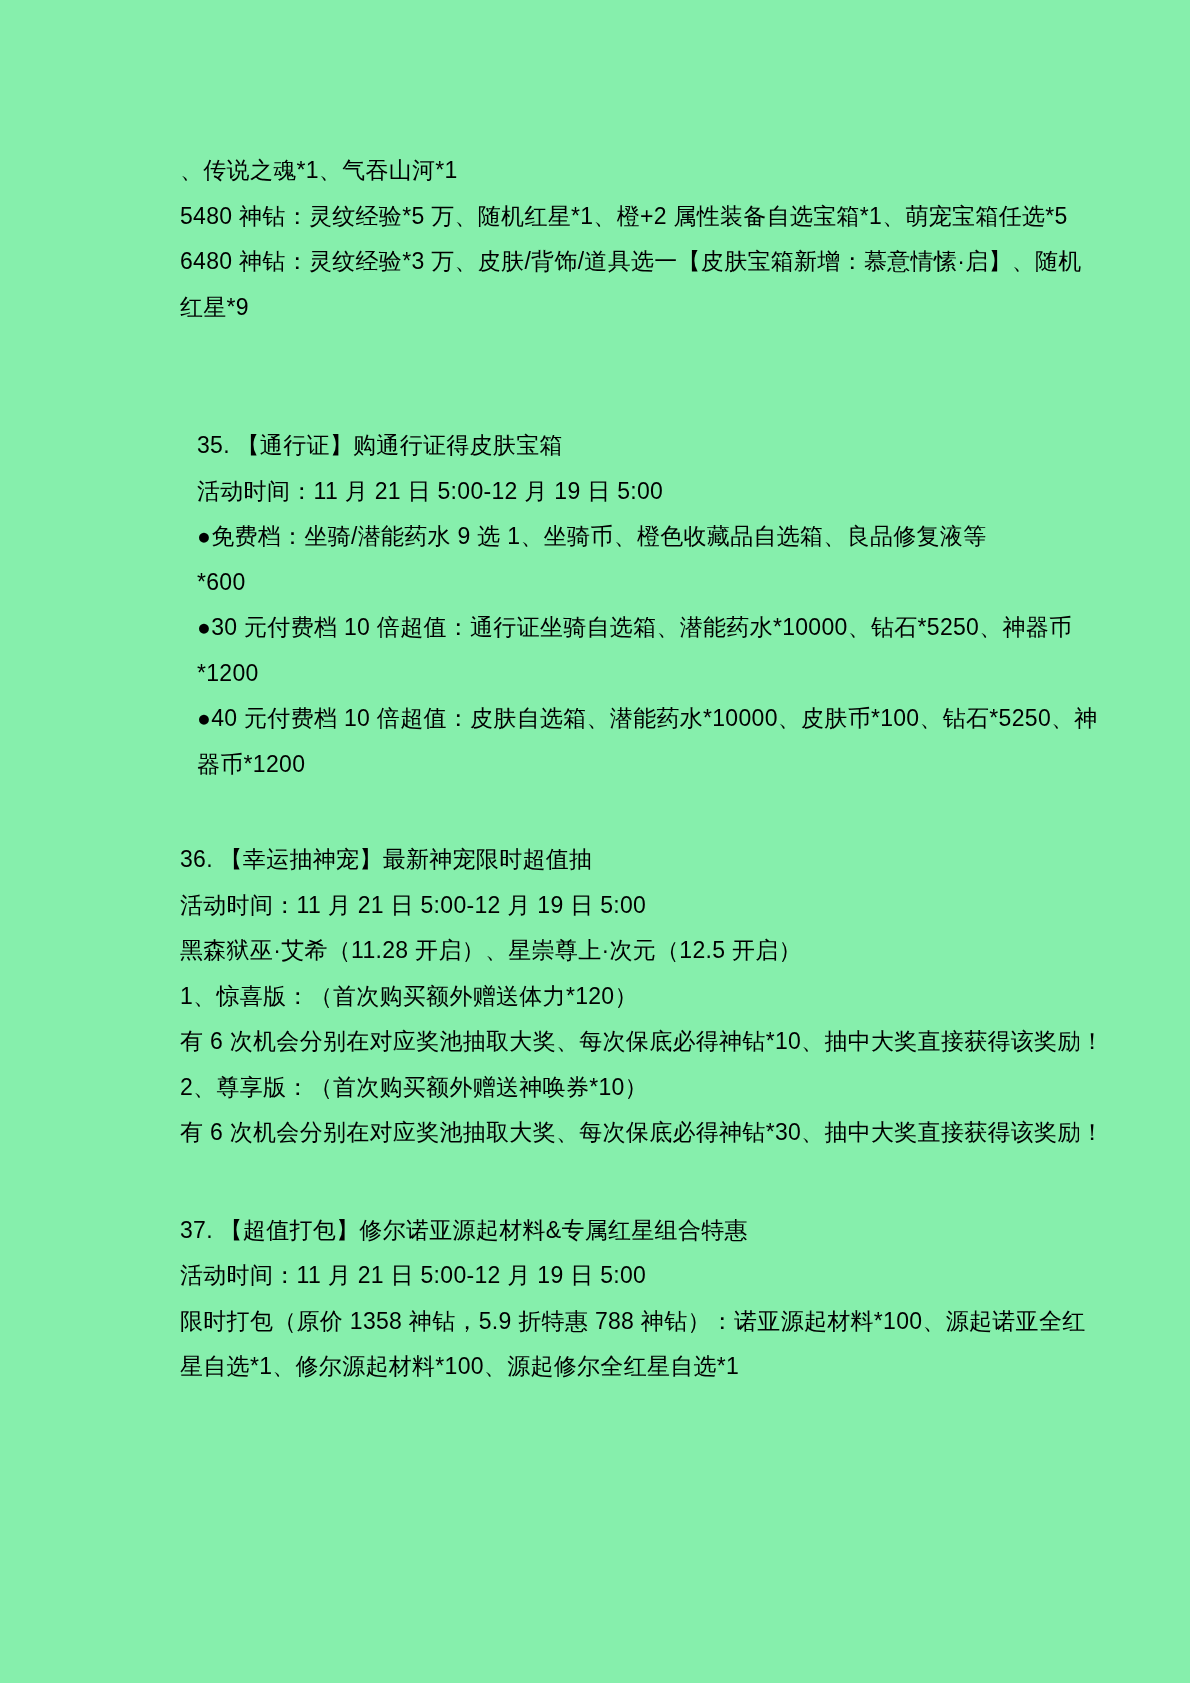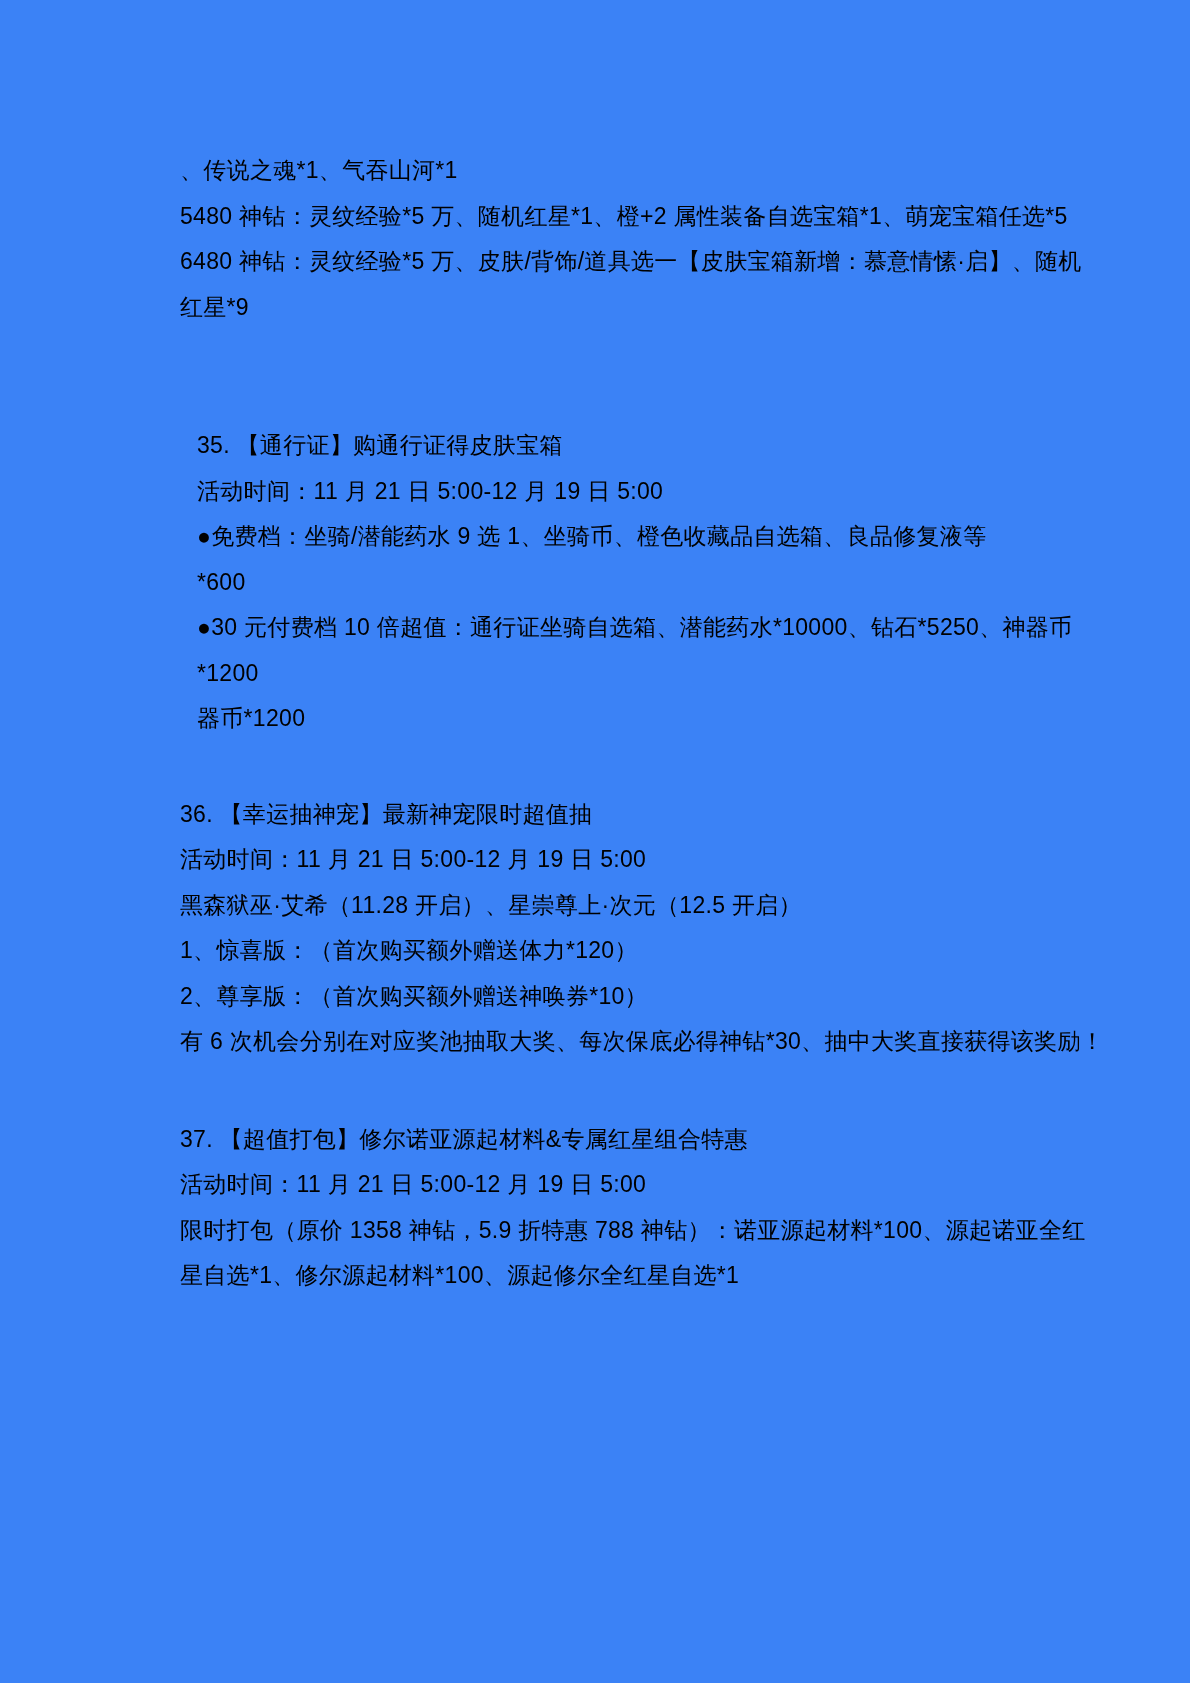--- a/index.html
+++ b/index.html
@@ -4,21 +4,21 @@
 <style>
   html, body {
     margin: 0;
     padding: 0;
     background: #ffffff;
   }
   .page {
     position: relative;
     width: 1190px;
     height: 1683px;
-    background: #3b82f6;
+    background: #86efac;
     overflow: hidden;
     font-family: "Liberation Sans", sans-serif;
     color: #000000;
   }
   .doc-content {
     position: absolute;
     left: 180px;
     top: 148px;
     width: 870px;
   }
@@ -38,39 +38,41 @@
 </style>
 </head>
 <body>
 
 <div class="page">
   <div class="doc-content">
 
     <div class="doc-section">
       <div class="text-line">、传说之魂*1、气吞山河*1</div>
       <div class="text-line">5480 神钻：灵纹经验*5 万、随机红星*1、橙+2 属性装备自选宝箱*1、萌宠宝箱任选*5</div>
-      <div class="text-line">6480 神钻：灵纹经验*5 万、皮肤/背饰/道具选一【皮肤宝箱新增：慕意情愫·启】、随机</div>
+      <div class="text-line">6480 神钻：灵纹经验*3 万、皮肤/背饰/道具选一【皮肤宝箱新增：慕意情愫·启】、随机</div>
       <div class="text-line">红星*9</div>
     </div>
 
     <div class="doc-section gap-large">
       <div class="text-line">35. 【通行证】购通行证得皮肤宝箱</div>
       <div class="text-line">活动时间：11 月 21 日 5:00-12 月 19 日 5:00</div>
       <div class="text-line">●免费档：坐骑/潜能药水 9 选 1、坐骑币、橙色收藏品自选箱、良品修复液等</div>
       <div class="text-line">*600</div>
       <div class="text-line">●30 元付费档 10 倍超值：通行证坐骑自选箱、潜能药水*10000、钻石*5250、神器币</div>
       <div class="text-line">*1200</div>
+      <div class="text-line">●40 元付费档 10 倍超值：皮肤自选箱、潜能药水*10000、皮肤币*100、钻石*5250、神</div>
       <div class="text-line">器币*1200</div>
     </div>
 
     <div class="doc-section gap-medium">
       <div class="text-line">36. 【幸运抽神宠】最新神宠限时超值抽</div>
       <div class="text-line">活动时间：11 月 21 日 5:00-12 月 19 日 5:00</div>
       <div class="text-line">黑森狱巫·艾希（11.28 开启）、星崇尊上·次元（12.5 开启）</div>
       <div class="text-line">1、惊喜版：（首次购买额外赠送体力*120）</div>
+      <div class="text-line">有 6 次机会分别在对应奖池抽取大奖、每次保底必得神钻*10、抽中大奖直接获得该奖励！</div>
       <div class="text-line">2、尊享版：（首次购买额外赠送神唤券*10）</div>
       <div class="text-line">有 6 次机会分别在对应奖池抽取大奖、每次保底必得神钻*30、抽中大奖直接获得该奖励！</div>
     </div>
 
     <div class="doc-section gap-medium2">
       <div class="text-line">37. 【超值打包】修尔诺亚源起材料&amp;专属红星组合特惠</div>
       <div class="text-line">活动时间：11 月 21 日 5:00-12 月 19 日 5:00</div>
       <div class="text-line">限时打包（原价 1358 神钻，5.9 折特惠 788 神钻）：诺亚源起材料*100、源起诺亚全红</div>
       <div class="text-line">星自选*1、修尔源起材料*100、源起修尔全红星自选*1</div>
     </div>

